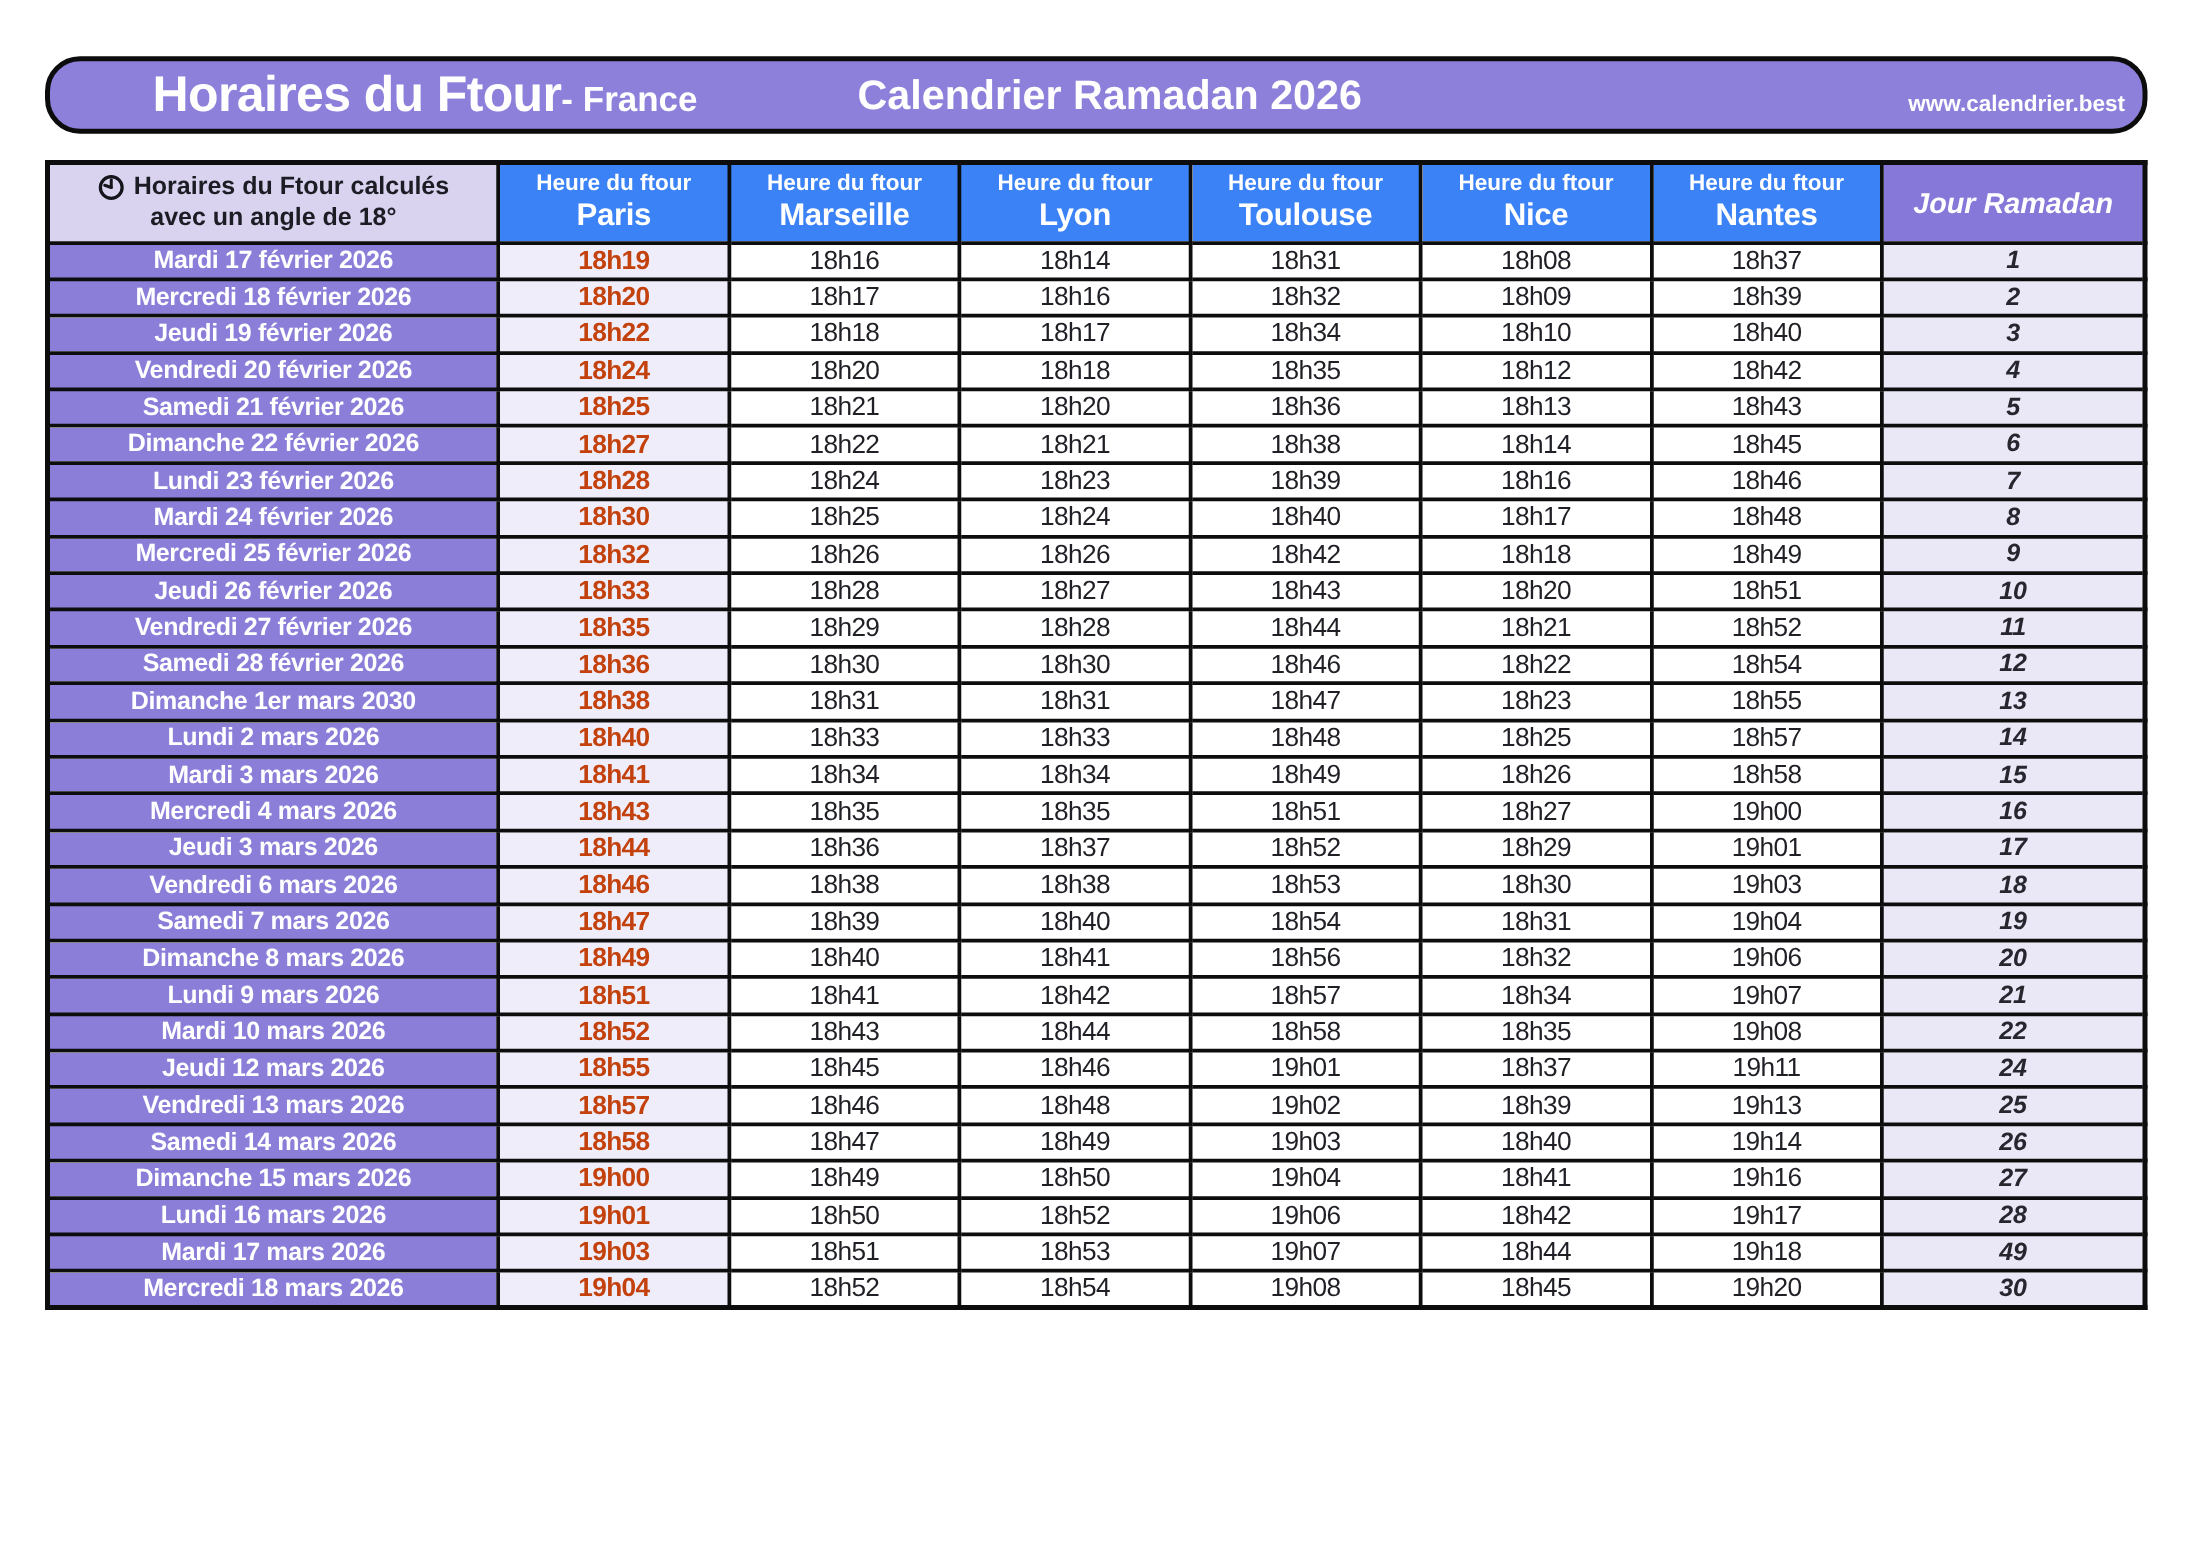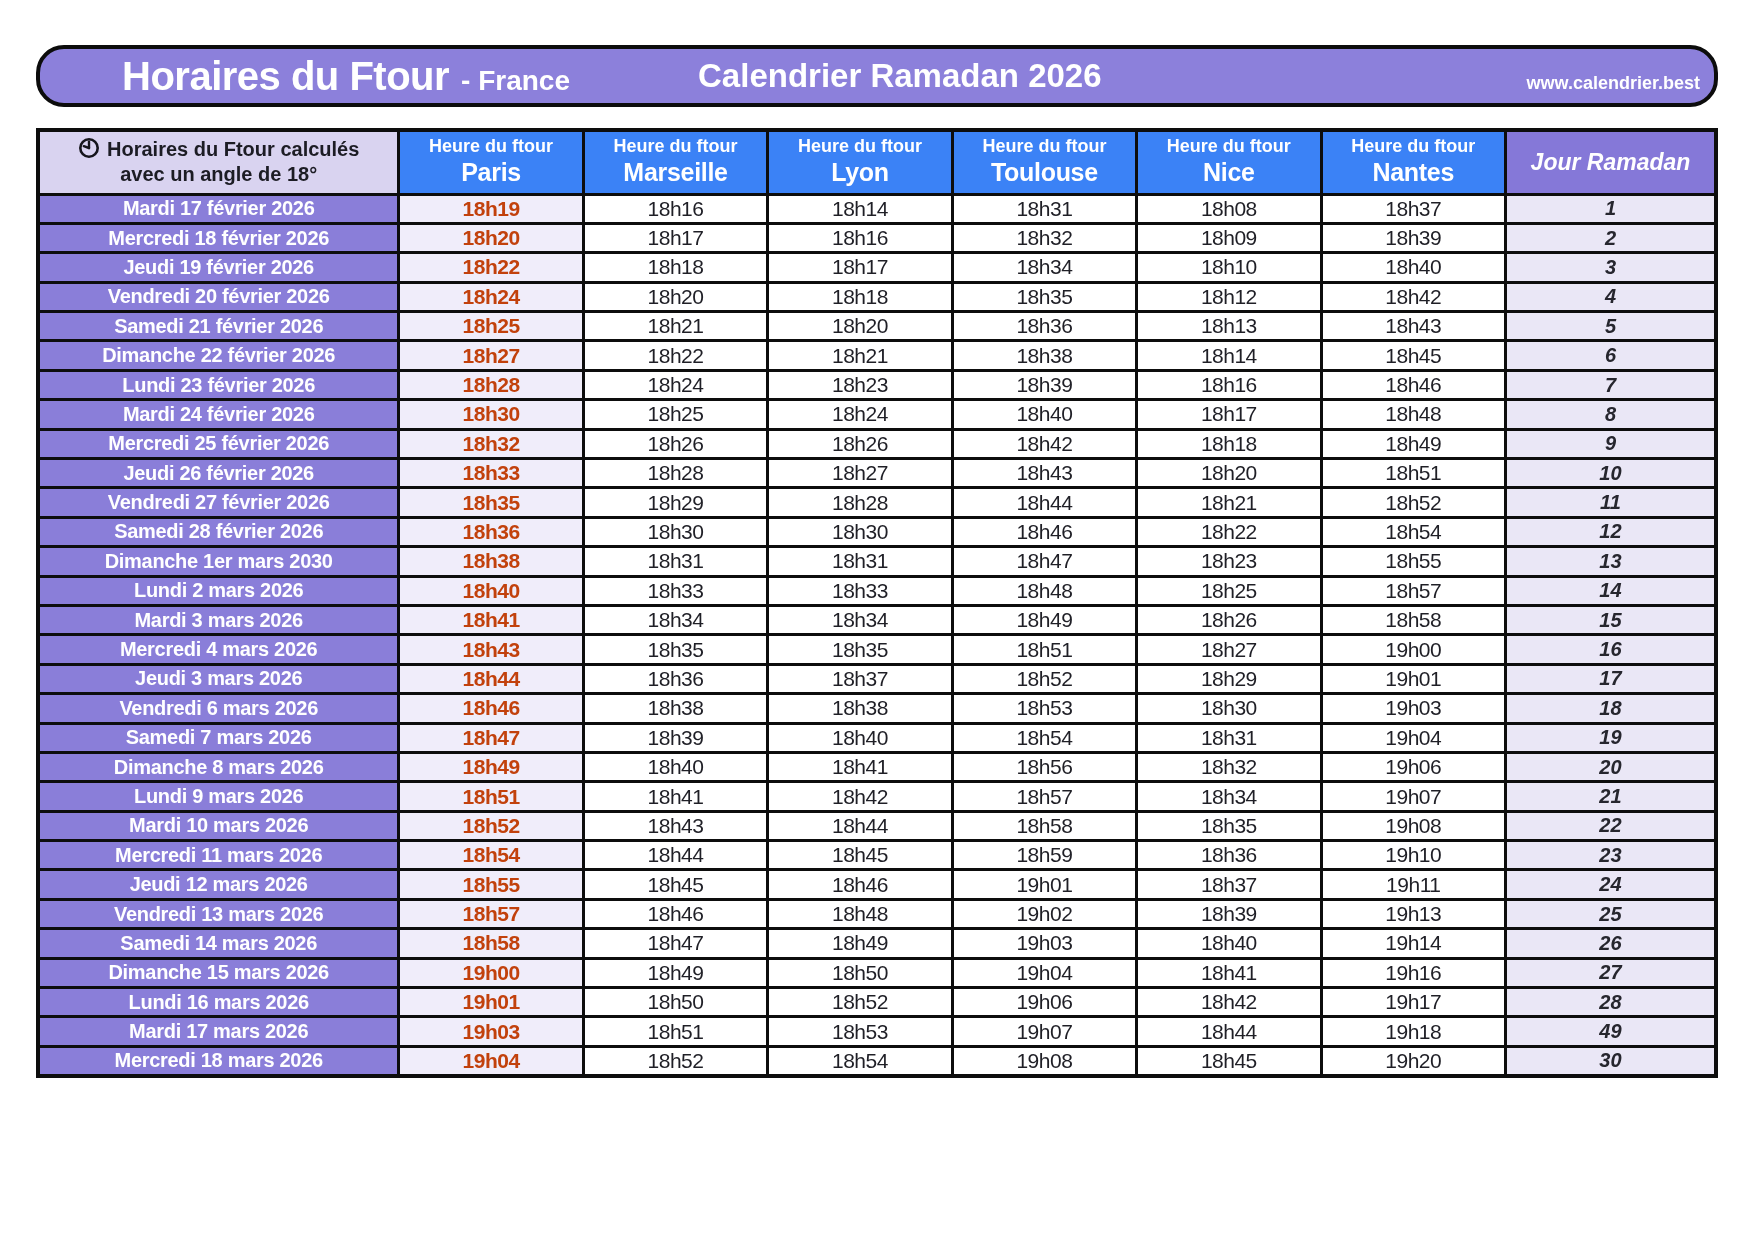--- a/index.html
+++ b/index.html
@@ -6,40 +6,40 @@
   html,body { width:1754px; height:1240px; background:#ffffff; font-family:"Liberation Sans", sans-serif; }
   .page { position:relative; width:1754px; height:1240px; overflow:hidden; }
 
   
   .banner {
     position:absolute; left:36px; top:45px; width:1682px; height:62px;
     border:4px solid #0c0c0c; display:flex; align-items:center;
   }
   .banner .title-group { margin-left:82px; display:flex; align-items:baseline; white-space:nowrap; }
   .banner .title { font-size:40px; font-weight:bold; letter-spacing:-0.5px; }
-  .banner .title-suffix { font-size:28px; font-weight:bold; margin-left:12px; }
+  .banner .title-suffix { font-size:28px; font-weight:bold; }
   .banner .subtitle { margin-left:128px; font-size:33px; font-weight:bold; white-space:nowrap; }
   .banner .website { margin-left:auto; margin-right:14px; font-size:18px; font-weight:bold; margin-top:14px; }
   .banner, .banner * { color:#ffffff; }
 
   
   table.cal {
     position:absolute; left:36px; top:128px; width:1682px;
     border-collapse:collapse; table-layout:fixed;
     border:4px solid #0d0d0d;
   }
   table.cal th, table.cal td { border:3px solid #0d0d0d; text-align:center; vertical-align:middle; overflow:hidden; white-space:nowrap; }
 
   col.c-date { width:360px; }
   col.c-time { width:184px; }
   col.c-day  { width:210px; }
 
   tr.hdr th { height:64px; }
   th.corner-th { background:#d9d3f0; color:#1c1c24; font-size:20px; font-weight:bold; line-height:1.25; }
-  .corner-line1 { display:flex; justify-content:center; gap:7px; }
+  .corner-line1 { display:flex; align-items:center; justify-content:center; gap:7px; }
   .clock-icon { display:inline-block; width:22px; height:22px; }
   th.city-th { background:#3b82f6; color:#ffffff; padding:2px 0 4px 0; }
   .hdr-small { font-size:18px; font-weight:bold; line-height:1.2; }
   .hdr-city  { font-size:25px; font-weight:bold; line-height:1.15; letter-spacing:-0.3px; }
   th.day-th  { background:#8578d8; color:#ffffff; font-size:23px; font-weight:bold; font-style:italic; }
 
   td { height:29.4px; }
   td.date-cell {
     background:#8a7ed9; color:#ffffff; font-size:20px; font-weight:bold; letter-spacing:-0.3px;
   }
@@ -327,30 +327,20 @@
           <td class="date-cell">Mardi 10 mars 2026</td>
           <td class="time-cell paris">18h52</td>
           <td class="time-cell">18h43</td>
           <td class="time-cell">18h44</td>
           <td class="time-cell">18h58</td>
           <td class="time-cell">18h35</td>
           <td class="time-cell">19h08</td>
           <td class="day-cell">22</td>
         </tr>
         <tr>
-          <td class="date-cell">Mercredi 11 mars 2026</td>
-          <td class="time-cell paris">18h54</td>
-          <td class="time-cell">18h44</td>
-          <td class="time-cell">18h45</td>
-          <td class="time-cell">18h59</td>
-          <td class="time-cell">18h36</td>
-          <td class="time-cell">19h10</td>
-          <td class="day-cell">23</td>
-        </tr>
-        <tr>
           <td class="date-cell">Jeudi 12 mars 2026</td>
           <td class="time-cell paris">18h55</td>
           <td class="time-cell">18h45</td>
           <td class="time-cell">18h46</td>
           <td class="time-cell">19h01</td>
           <td class="time-cell">18h37</td>
           <td class="time-cell">19h11</td>
           <td class="day-cell">24</td>
         </tr>
         <tr>

